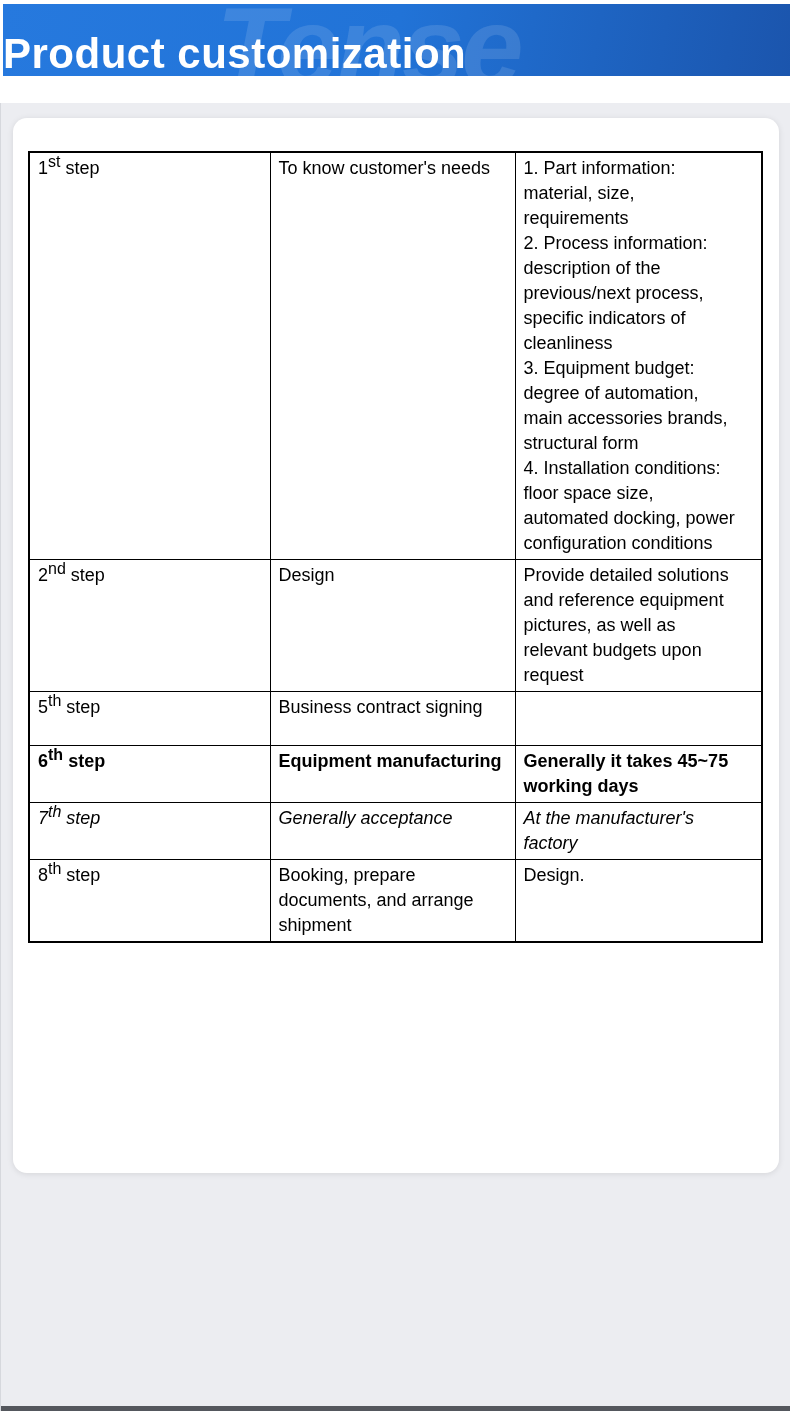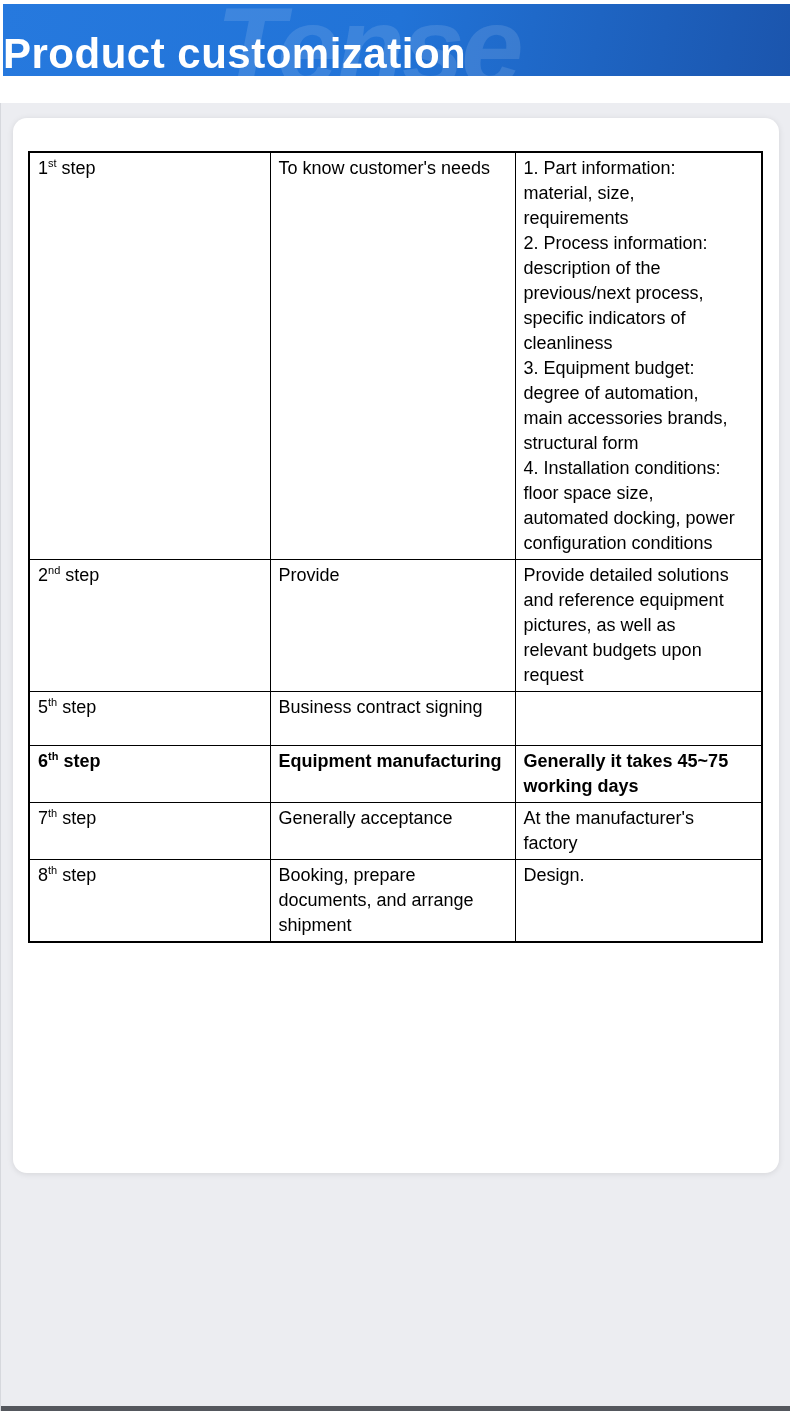--- a/index.html
+++ b/index.html
@@ -82,31 +82,31 @@
   table.steps td {
     border: 1px solid #000000;
     vertical-align: top;
     padding: 3px 6px 3px 8px;
     font-size: 18px;
     line-height: 25px;
     color: #000000;
   }
   table.steps td.wrap { white-space: pre-line; }
   table.steps sup {
-    font-size: 11px;
+    font-size: 16px;
     line-height: 0;
     vertical-align: super;
   }
   tr.r1 { height: 400px; }
   tr.r2 { height: 125px; padding-left: 6px; }
   tr.r3 { height: 100px; }
   tr.r4 { height: 102px; }
   tr.r5 { height: 54px; }
   tr.r6 { height: 56px; font-weight: bold; }
-  tr.r7 { height: 57px; }
+  tr.r7 { height: 57px; font-style: italic; }
   tr.r8 { height: 77px; }
 </style>
 </head>
 <body>
 
 <div class="banner">
   <span class="watermark">Tense</span>
   <div class="title">Product customization</div>
 </div>
 
@@ -134,21 +134,21 @@
 degree of automation,
 main accessories brands,
 structural form
 4. Installation conditions:
 floor space size,
 automated docking, power
 configuration conditions</td>
         </tr>
         <tr class="r2">
           <td class="wrap"><span>2</span><sup>nd</sup><span> step</span></td>
-          <td class="wrap">Provide</td>
+          <td class="wrap">Design</td>
           <td class="wrap">Provide detailed solutions
 and reference equipment
 pictures, as well as
 relevant budgets upon
 request</td>
         </tr>
         <tr class="r5">
           <td class="wrap"><span>5</span><sup>th</sup><span> step</span></td>
           <td class="wrap">Business contract signing</td>
           <td class="wrap"></td>

